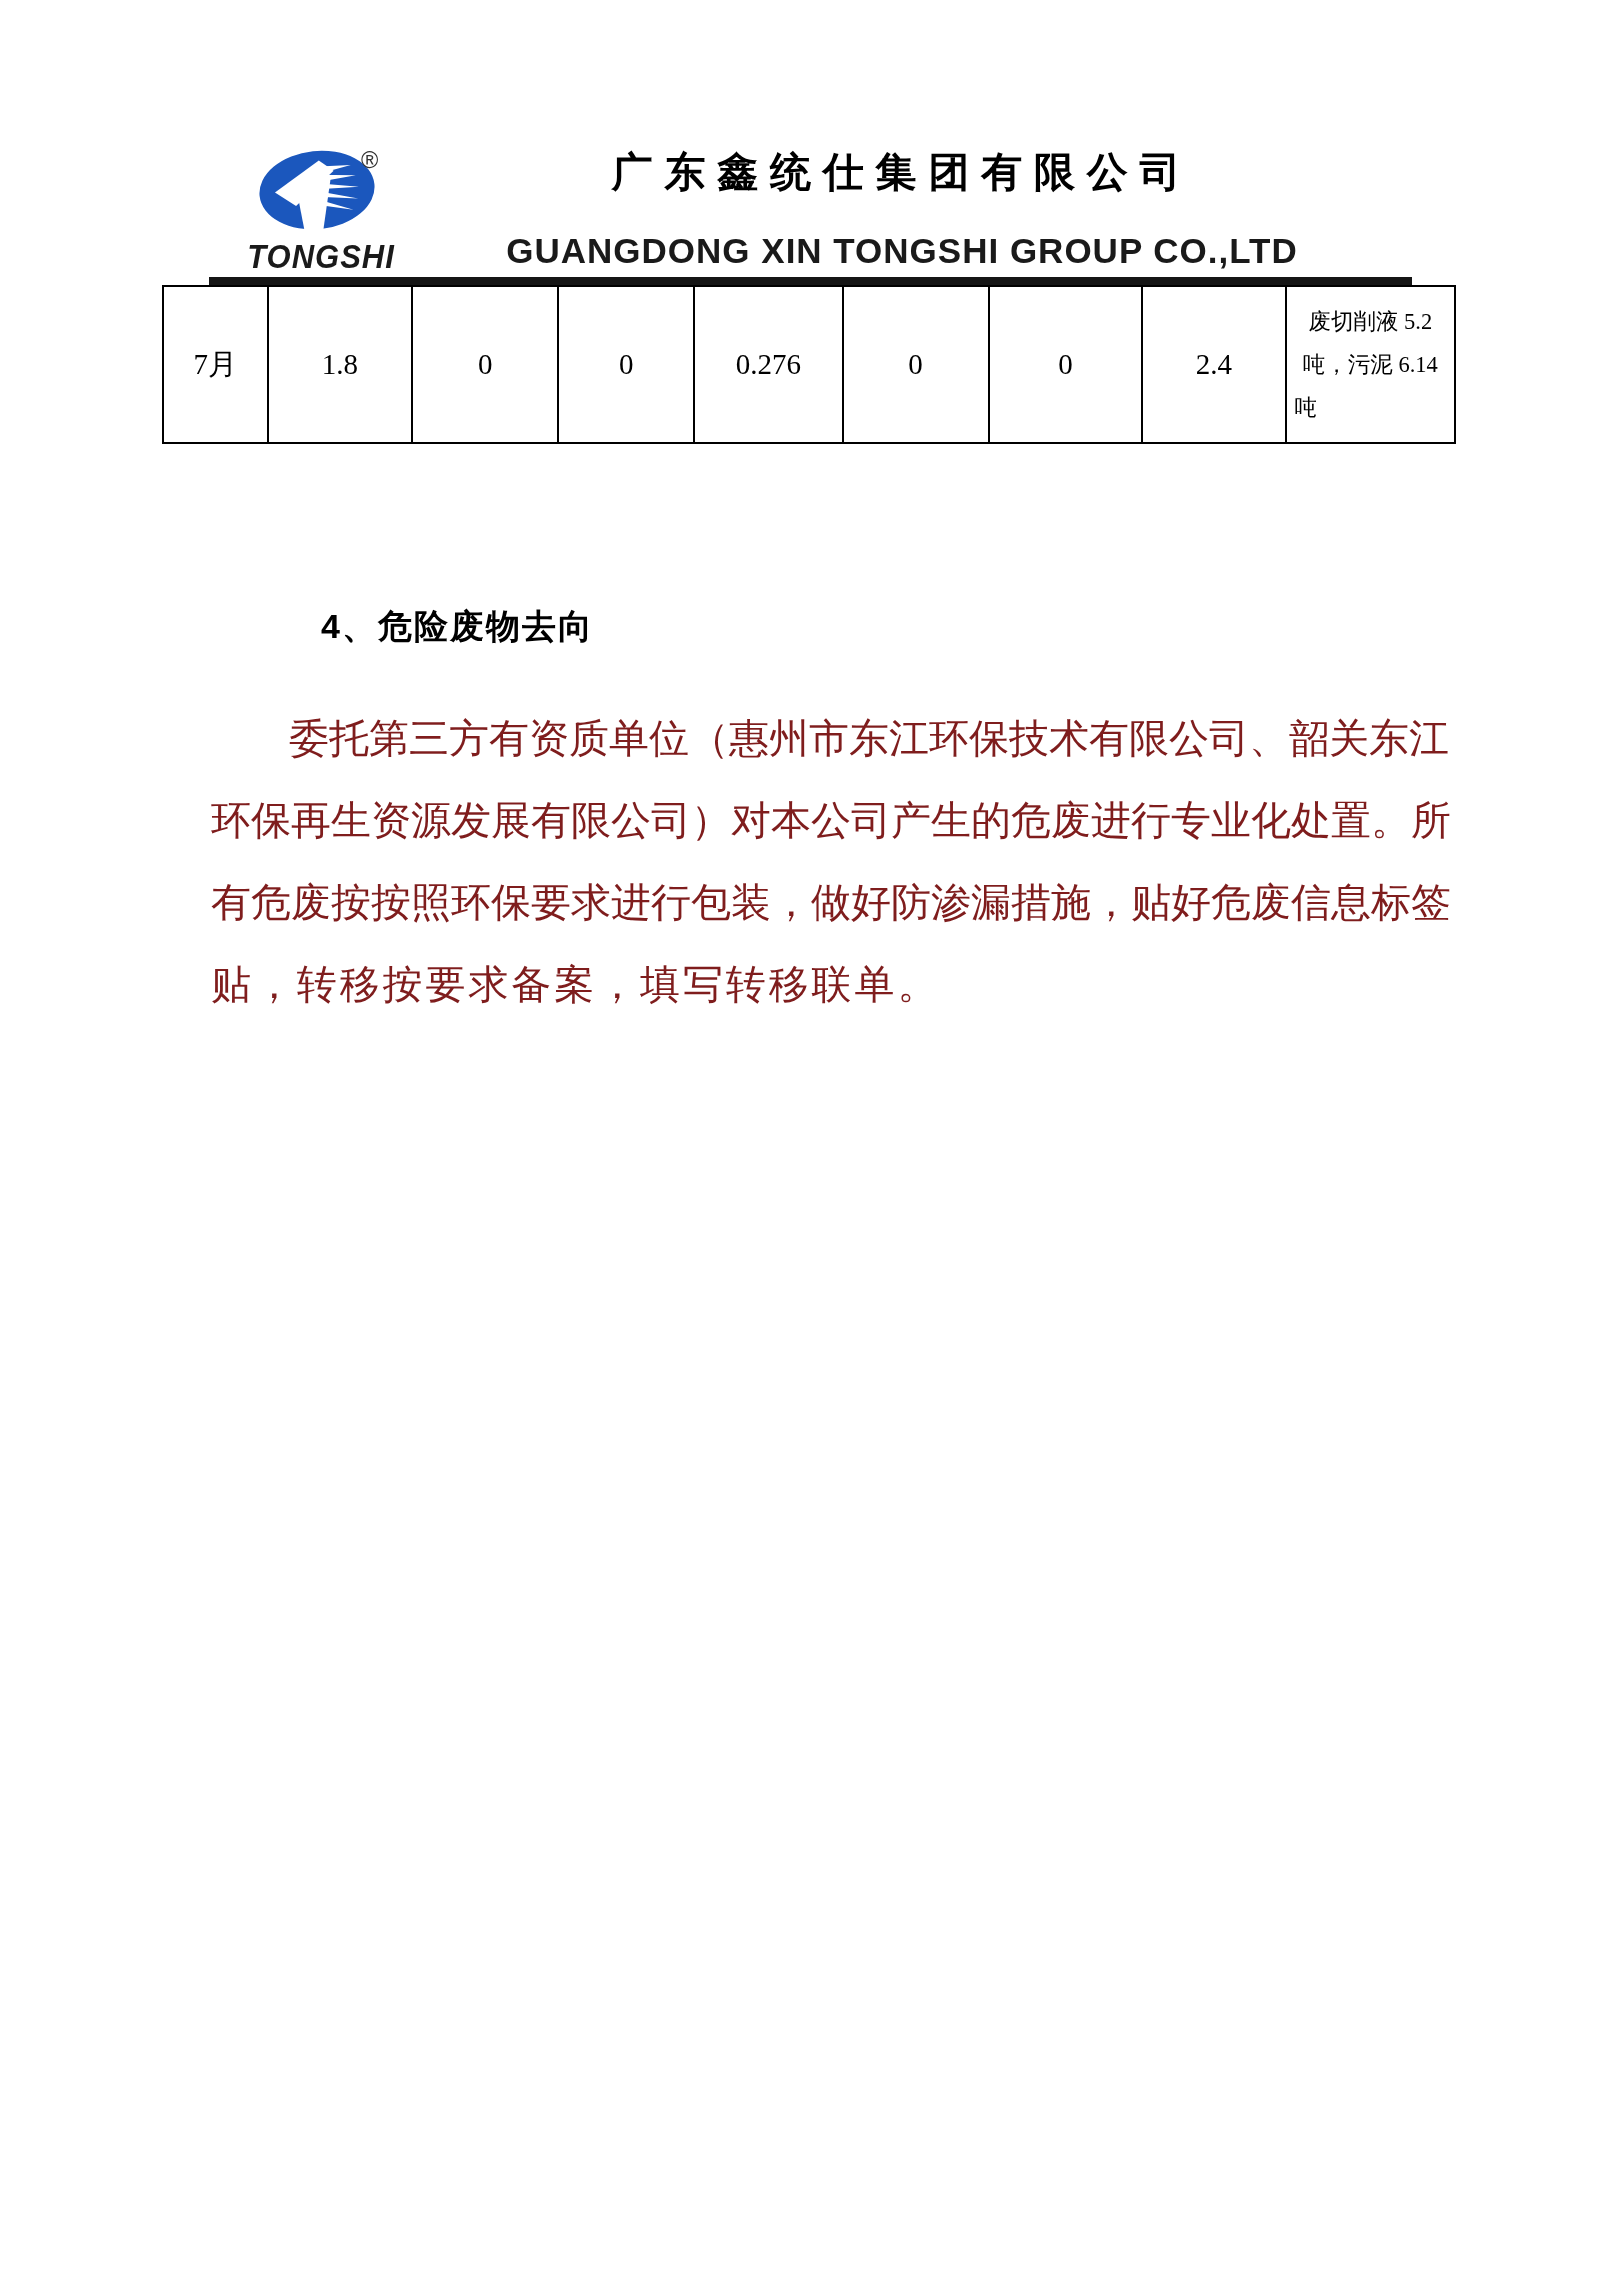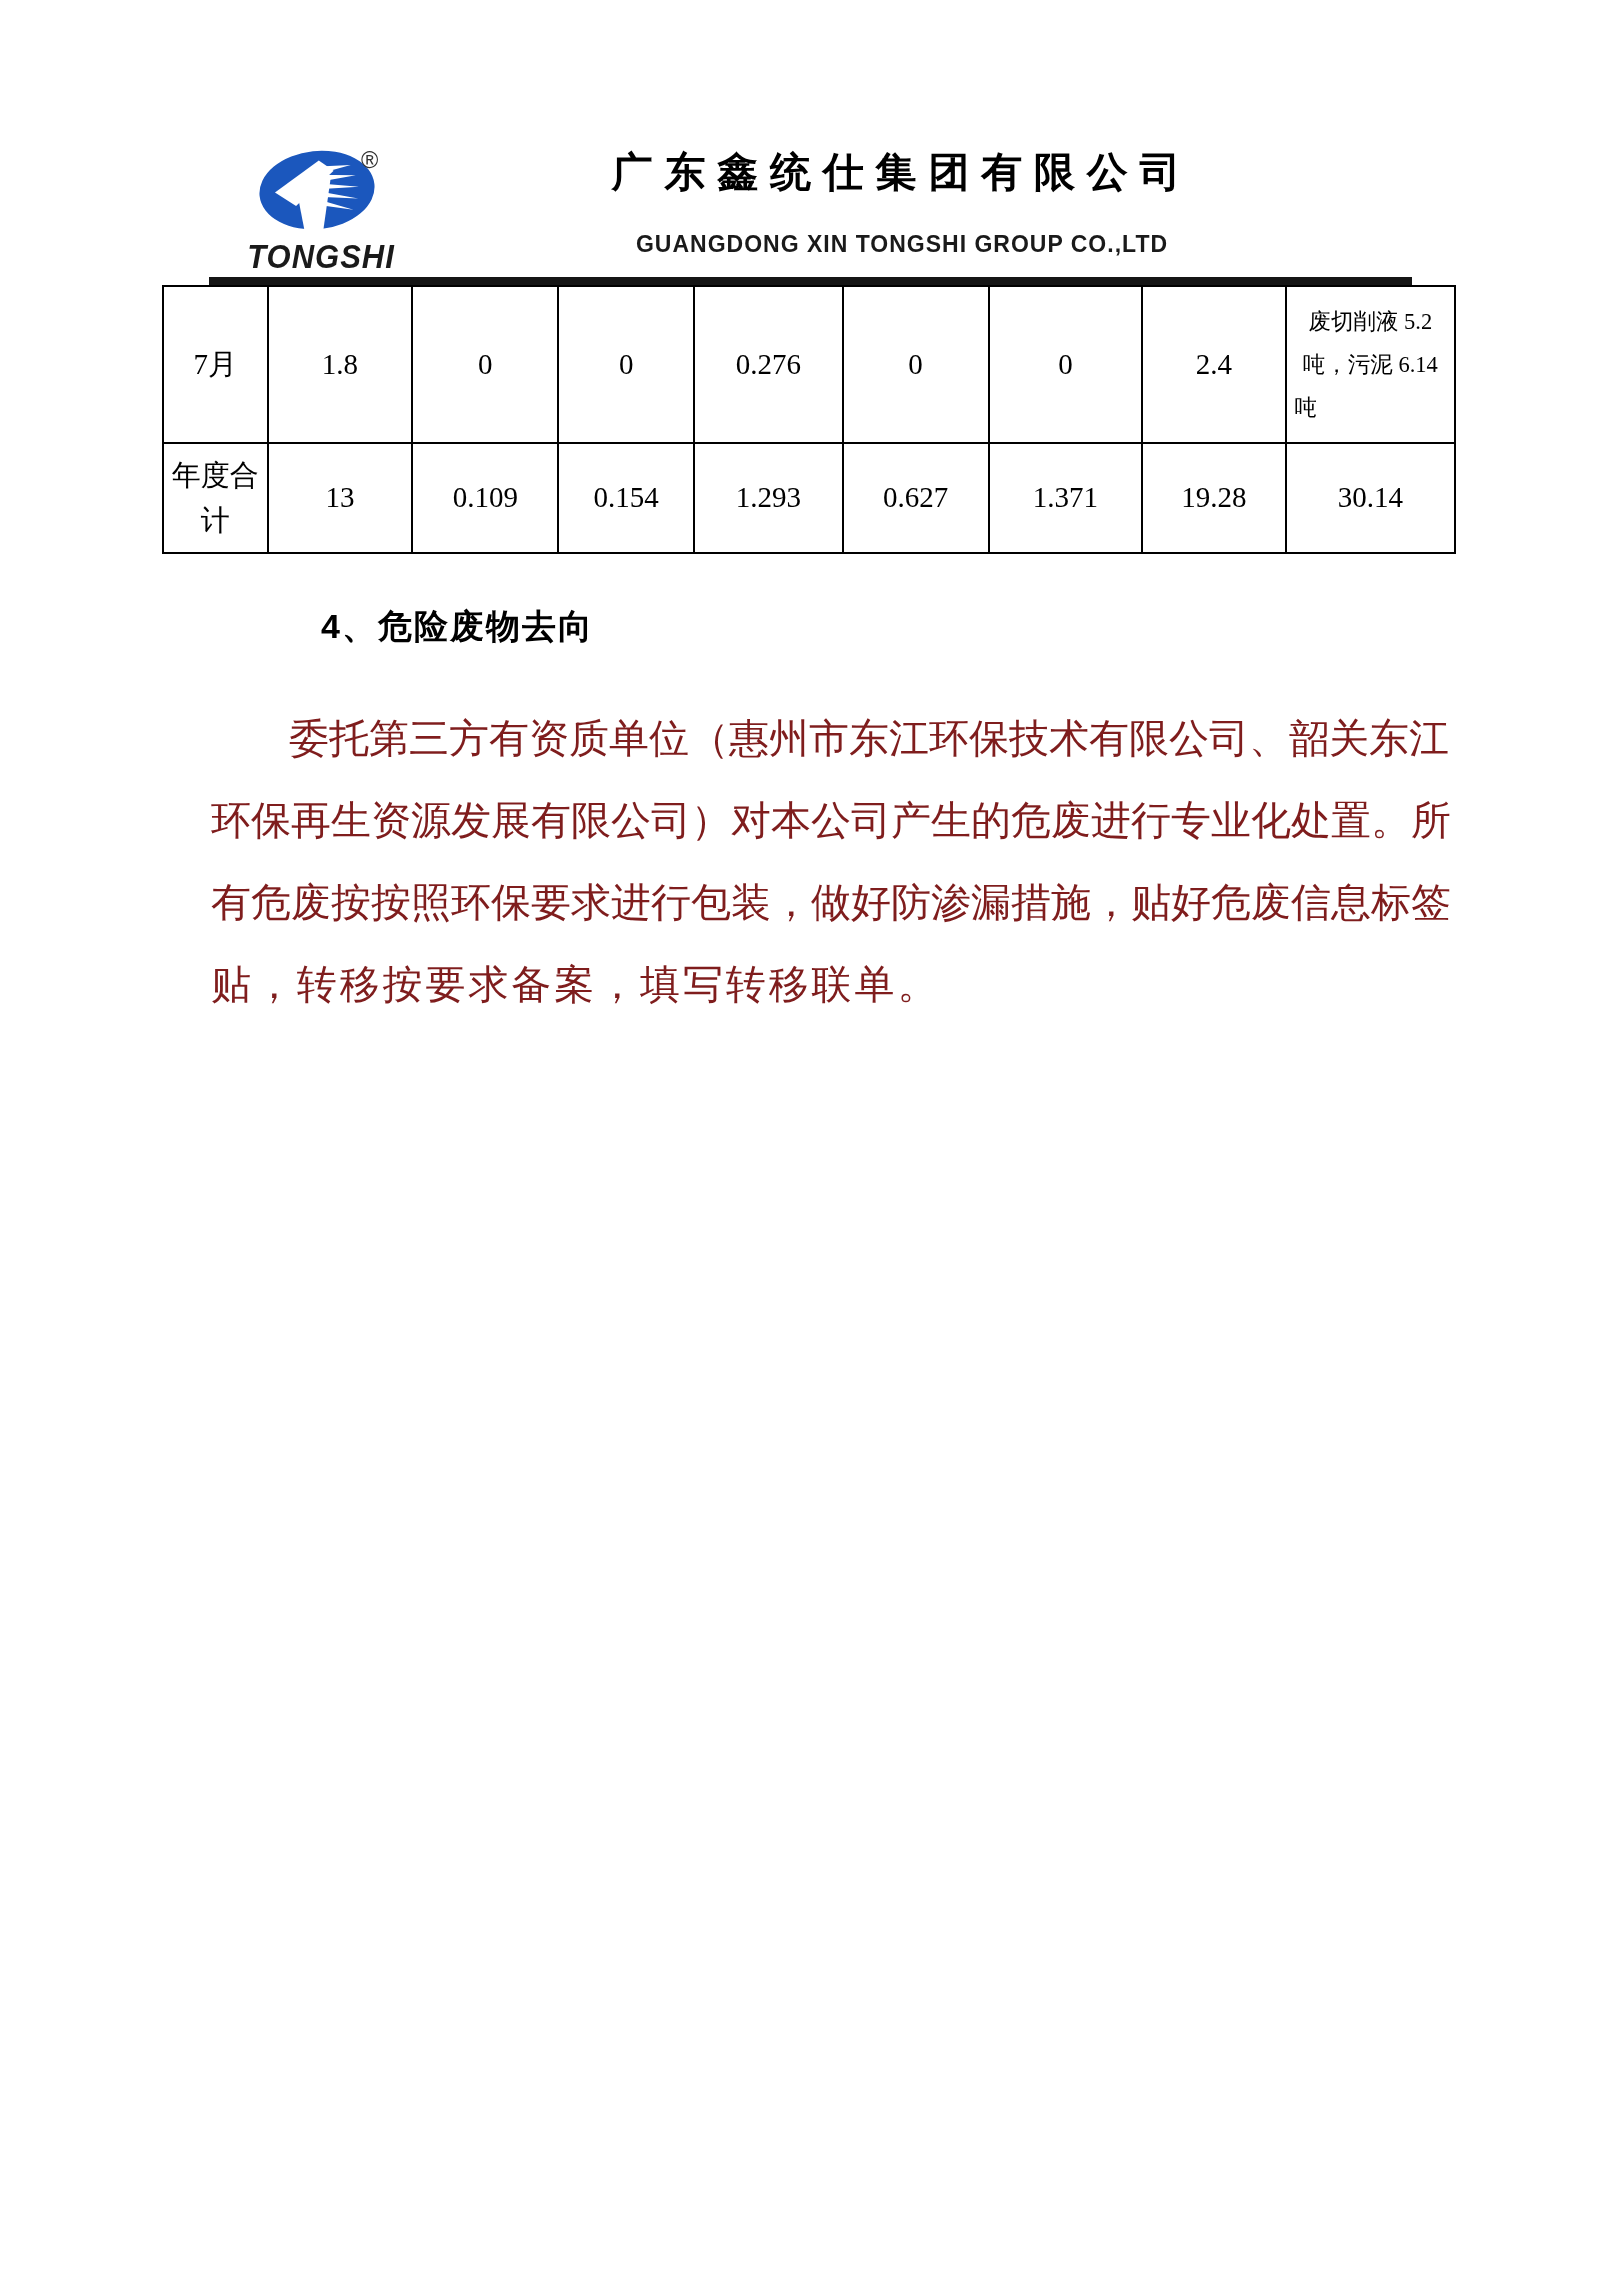--- a/index.html
+++ b/index.html
@@ -66,21 +66,21 @@
     white-space: nowrap;
     color: #000000;
   }
   .title-en {
     position: absolute;
     left: 0;
     top: 231px;
     width: 100%;
     font-family: "Liberation Sans", "DejaVu Sans", sans-serif;
     font-weight: 700;
-    font-size: 23px;
+    font-size: 35px;
     letter-spacing: 1px;
     white-space: nowrap;
     color: #1a1a1a;
   }
   .header-rule {
     position: absolute;
     left: 209px;
     top: 277px;
     width: 1203px;
     height: 7.8px;
@@ -194,31 +194,20 @@
       <td class="row-label">7月</td>
       <td>1.8</td>
       <td>0</td>
       <td>0</td>
       <td>0.276</td>
       <td>0</td>
       <td>0</td>
       <td>2.4</td>
       <td class="note-cell">废切削液 5.2 吨，污泥 6.14 吨</td>
     </tr>
-    <tr class="row-total">
-      <td class="row-label">年度合计</td>
-      <td>13</td>
-      <td>0.109</td>
-      <td>0.154</td>
-      <td>1.293</td>
-      <td>0.627</td>
-      <td>1.371</td>
-      <td>19.28</td>
-      <td>30.14</td>
-    </tr>
   </tbody>
     </table>
 
   <div class="section-heading">4、危险废物去向</div>
 
   <div class="paragraph">
     <div class="para-line first">委托第三方有资质单位（惠州市东江环保技术有限公司、韶关东江</div>
     <div class="para-line">环保再生资源发展有限公司）对本公司产生的危废进行专业化处置。所</div>
     <div class="para-line">有危废按按照环保要求进行包装，做好防渗漏措施，贴好危废信息标签</div>
     <div class="para-line last">贴，转移按要求备案，填写转移联单。</div>

